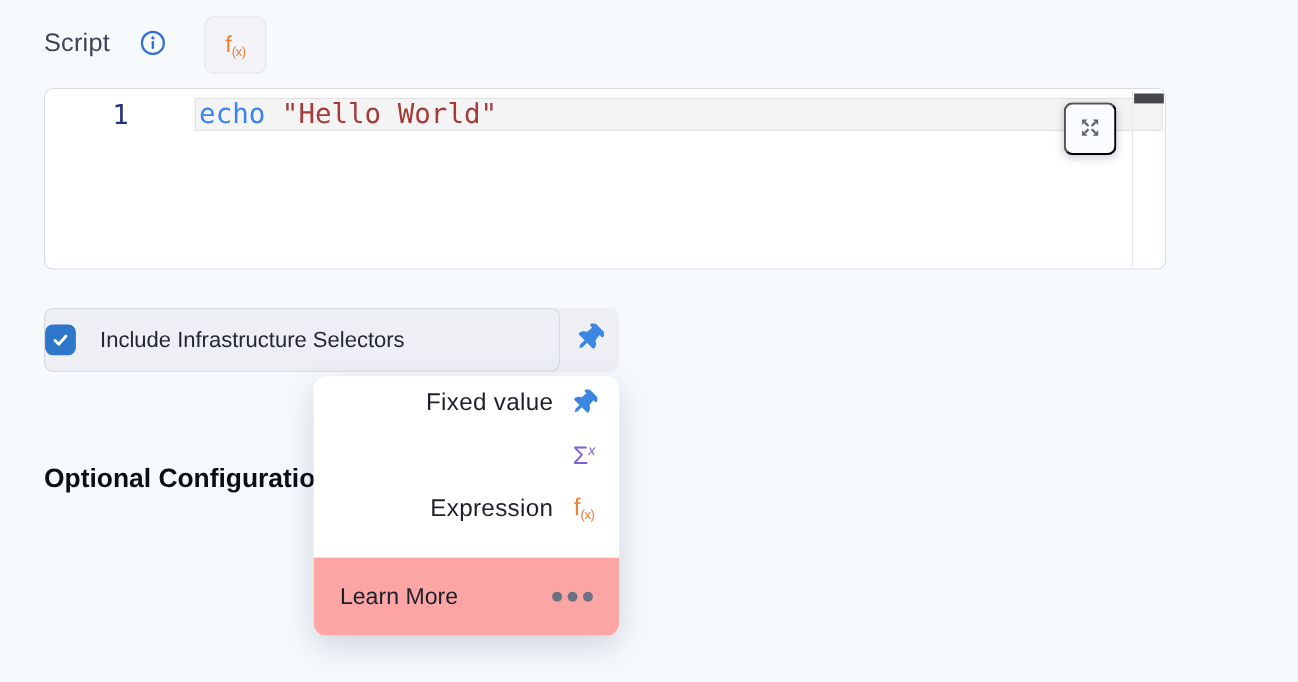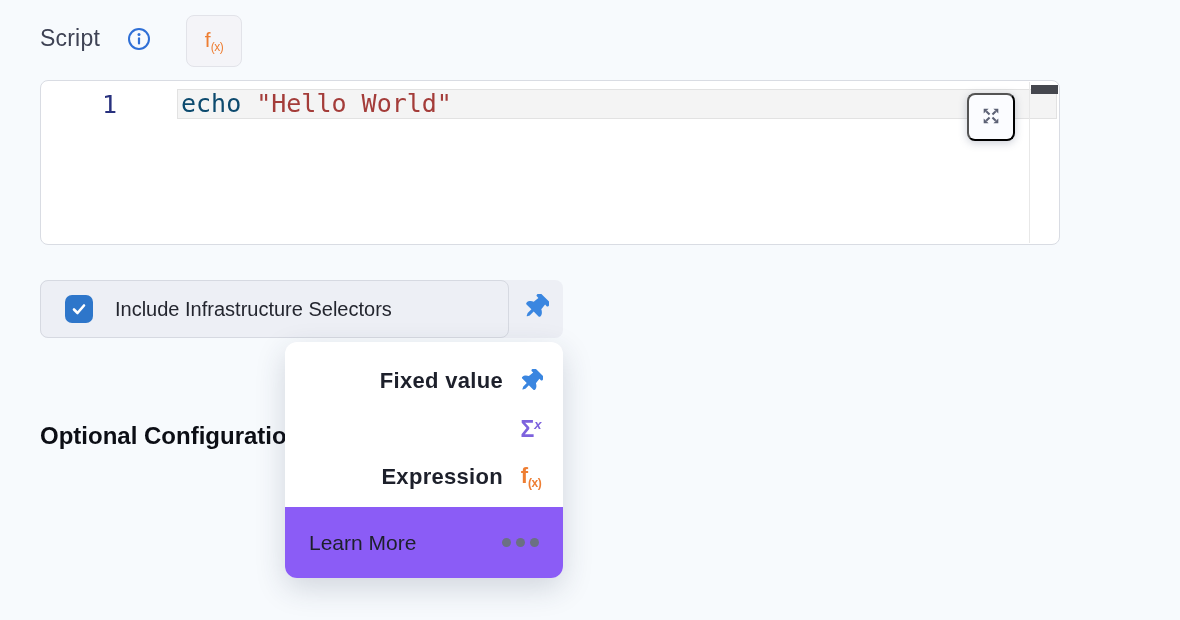--- a/index.html
+++ b/index.html
@@ -45,21 +45,21 @@
   }
   .editor .current-line {
     position: absolute; left: 136px; top: 8px; width: 880px; height: 30px;
     background: #f4f4f4; border: 1px solid #e2e2e2;
   }
   .editor .code-line {
     position: absolute; left: 140px; top: 8px; height: 30px;
     font-family: "DejaVu Sans Mono", monospace;
     font-size: 25px; line-height: 30px; white-space: pre;
   }
-  .tok-keyword { color: #0c4a6e; margin-right: 15px; }
+  .tok-keyword { color: #3b82f6; margin-right: 15px; }
   .tok-string  { color: #a43c39; }
   .editor .scroll-divider {
     position: absolute; left: 988px; top: 1px; bottom: 1px; width: 1px;
     background: #e8e8e8;
   }
   .editor .scroll-thumb {
     position: absolute; left: 990px; top: 4px; width: 27px; height: 9px;
     background: #45474e; cursor: grab;
   }
   .expand-btn {
@@ -72,21 +72,21 @@
 
   
   .cb-container {
     position: absolute; left: 40px; top: 280px;
     width: 523px; height: 58px;
     background: #edeff5; border-radius: 8px;
   }
   .cb-box {
     position: absolute; left: 0; top: 0; width: 469px; height: 58px;
     border: 1px solid #d6d9e1; border-radius: 8px;
-    display: flex; align-items: center; padding-left: 24px;
+    display: flex; align-items: center; 
     cursor: pointer;
   }
   .checkbox {
     width: 28px; height: 28px; border-radius: 7px;
     background: #2e76ca; flex: 0 0 auto;
     display: flex; align-items: center; justify-content: center;
     margin-right: 22px; cursor: pointer;
   }
   .cb-label { font-size: 20px; color: #24262f; }
   .pin-zone {
@@ -96,38 +96,38 @@
   }
 
   
   .menu {
     position: absolute; left: 285px; top: 342px;
     width: 278px; height: 236px;
     background: #ffffff; border-radius: 12px;
     box-shadow: 0 10px 30px rgba(40,50,80,0.18);
     z-index: 5; overflow: hidden;
   }
-  .menu-items { padding-top: 15px; font-weight: bold; }
+  .menu-items { padding-top: 0; }
   .menu-item {
     height: 48px; display: flex; align-items: center;
     justify-content: flex-end; gap: 11px; padding-right: 15px;
     cursor: pointer;
   }
   .menu-item-label { font-size: 22px; color: #1d202b; letter-spacing: 0.3px; }
   .menu-icon {
     width: 34px; display: flex; align-items: flex-end; justify-content: center;
   }
   .icon-pin { color: #3a86e0; }
   .sigma-glyph { color: #7d62dd; font-size: 23px; line-height: 1; white-space: nowrap; }
   .sigma-glyph .sup { font-size: 13px; font-style: italic; vertical-align: 8px; }
   .fx-glyph-menu { color: #ee7e33; font-size: 22px; line-height: 1; white-space: nowrap; }
   .fx-glyph-menu .sub { font-size: 12px; vertical-align: -4px; letter-spacing: -0.5px; }
   .menu-footer {
     position: absolute; left: 0; right: 0; bottom: 0; height: 71px;
-    background: #8b5cf6;
+    background: #fca5a5;
     display: flex; align-items: center; justify-content: space-between;
     padding: 0 24px; cursor: pointer;
   }
   .footer-label { font-size: 21px; color: #1d202b; }
   .ellipsis { display: flex; gap: 5px; }
   .ellipsis i {
     width: 9px; height: 9px; border-radius: 50%; background: #6b7083; display: block;
   }
 
   

